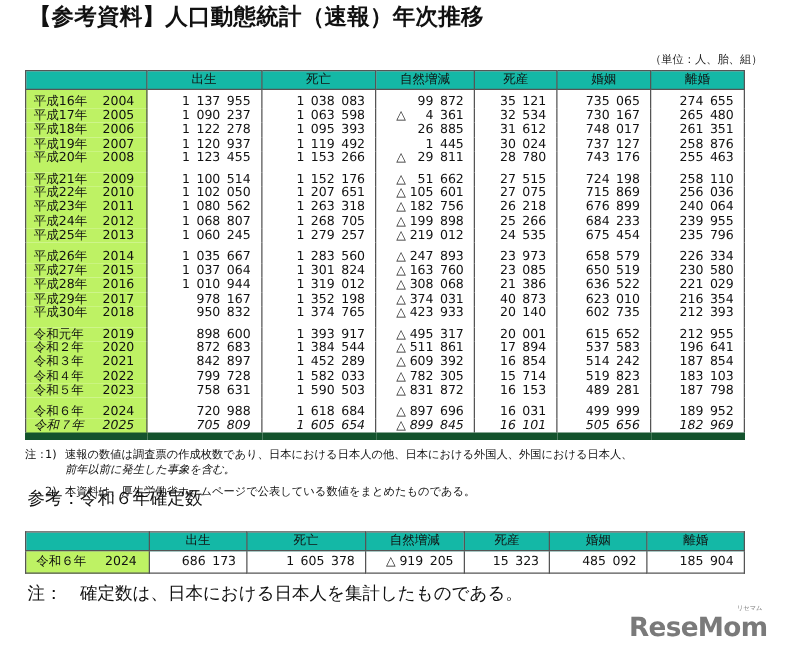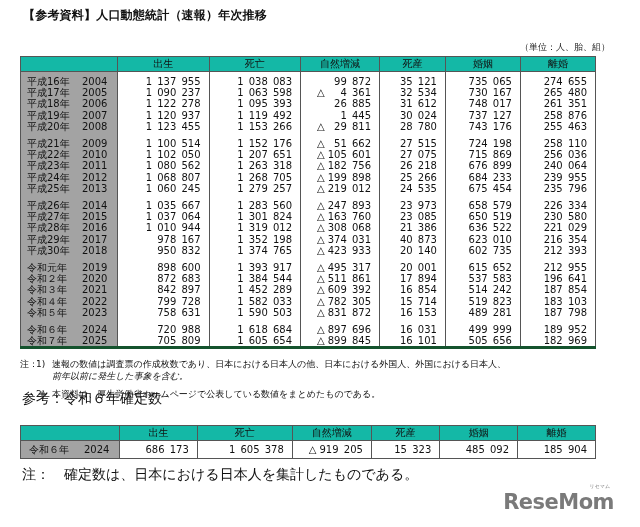--- a/index.html
+++ b/index.html
@@ -1,53 +1,53 @@
 <!DOCTYPE html>
 <html><head>
   <meta charset="utf-8">
   <style>
     html, body { margin: 0; padding: 0; background: #ffffff; }
     body {
       width: 640px; height: 527px; position: relative; overflow: hidden;
       font-family: "DejaVu Sans", sans-serif; color: #111;
     }
     .title {
-      position: absolute; left: 23px; top: 7px;
-      font-size: 12px; font-weight: bold; letter-spacing: 0.2px;
+      position: absolute; left: 23px; top: 1px;
+      font-size: 18px; font-weight: bold; letter-spacing: 0.2px;
     }
     .unit {
       position: absolute; right: 30px; top: 41px;
       font-size: 9px; color: #222;
     }
     table { border-collapse: collapse; position: absolute; left: 20px; }
     .main { top: 56px; width: 576px; }
     td, th {
       font-size: 10px; padding: 0; height: 11.2px; line-height: 11.2px;
       white-space: nowrap;
     }
     th {
       background: #14b8a6; font-weight: normal; text-align: center;
       height: 14px; line-height: 14px;
       border: 1px solid #555;
     }
     .main thead th { border-bottom: 1px solid #555; }
     td.lbl {
-      background: #a3a3a3; border-left: 1px solid #555; border-right: 1px solid #555;
+      background: #bef264; border-left: 1px solid #555; border-right: 1px solid #555;
       padding-left: 6px; width: 90px;
     }
     td.lbl .era { display: inline-block; width: 55px; }
     td.num {
       text-align: right; padding-right: 8px; border-right: 1px solid #555;
       word-spacing: 2px;
     }
     td.nat { border-right: 1px solid #555; width: 78px; position: relative; }
     td.nat .tri { position: absolute; left: 16px; }
     td.nat .val { display: block; text-align: right; padding-right: 8px; word-spacing: 2px; }
     tr.gap td { height: 6px; line-height: 6px; }
-    tr.last td { border-bottom: 3px solid #14532d; }
+    tr.last td { border-bottom: 6px solid #14532d; font-style: italic; }
     tr.first td { padding-top: 4px; }
     .notes {
       position: absolute; left: 20px; top: 358px; font-size: 9px; line-height: 12px;
     }
     .notes .row { display: flex; }
     .notes .mark { width: 16px; }
     .notes .n { width: 16px; }
     .notes .indent { padding-left: 32px; font-style: italic; }
     .ref-title { position: absolute; left: 22px; top: 390px; font-size: 14px; }
     .ref { top: 425px; width: 576px; }

